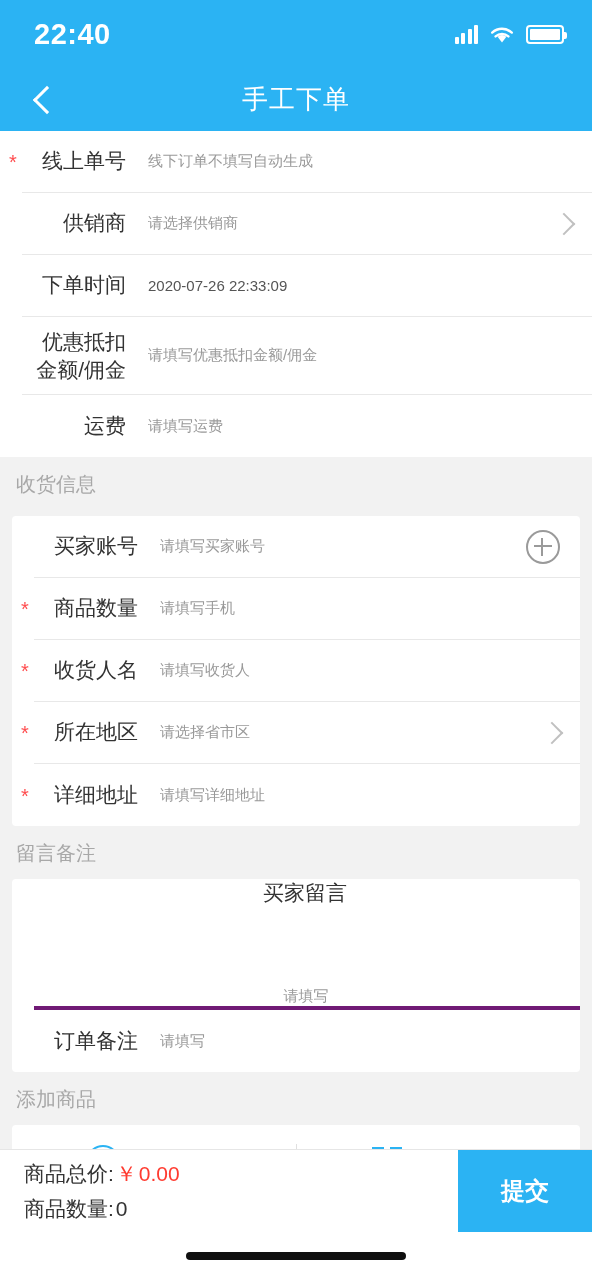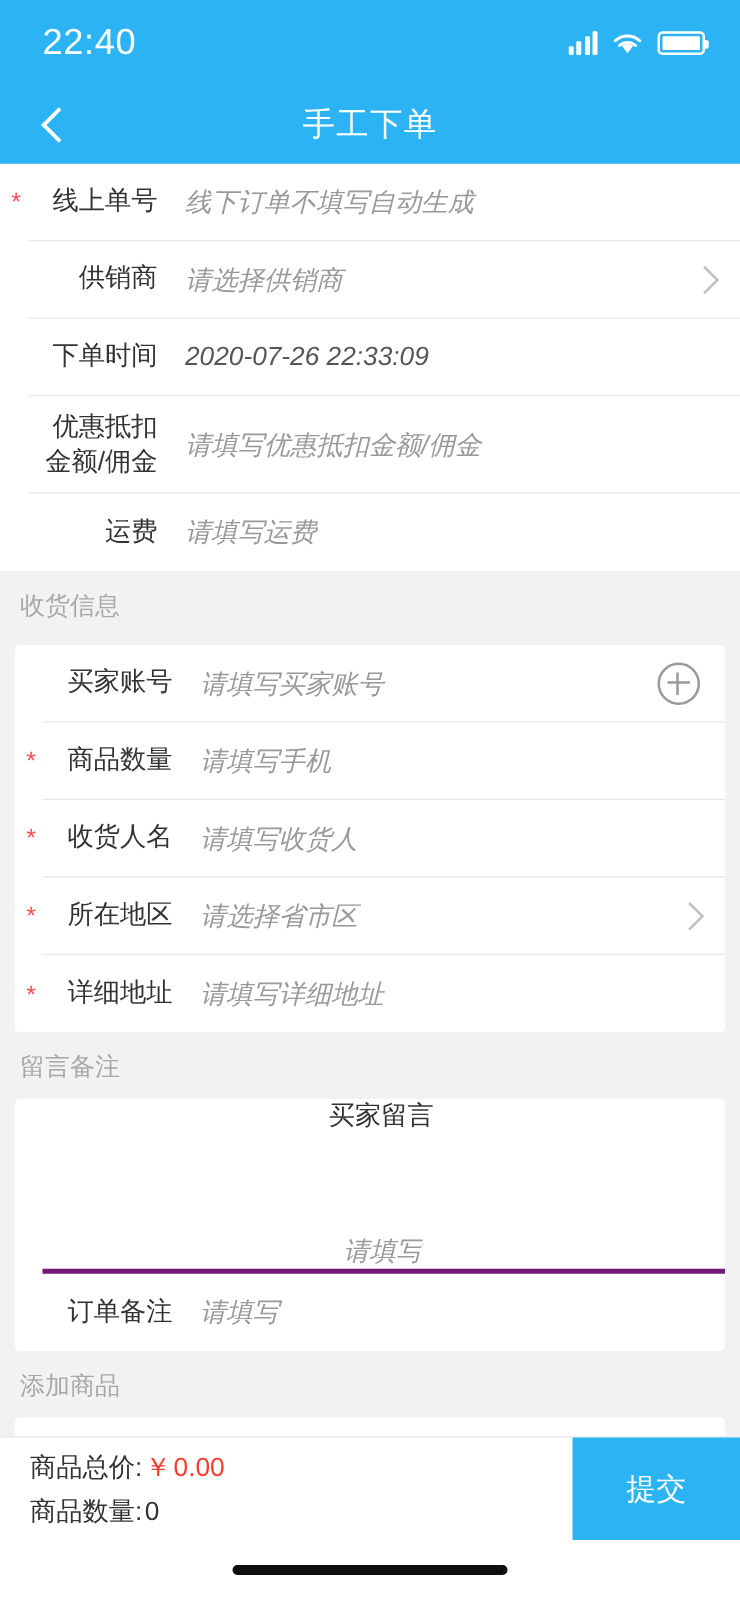--- a/index.html
+++ b/index.html
@@ -28,21 +28,21 @@
     background: #2bb3f3;
     display: flex;
     align-items: center;
     justify-content: space-between;
     padding: 0 28px 0 34px;
     box-sizing: border-box;
     color: #ffffff;
   }
   .status-time {
     font-size: 29px;
-    font-weight: normal;
+    font-weight: bold;
     letter-spacing: 0.5px;
   }
   .status-right {
     display: flex;
     align-items: center;
     gap: 11px;
   }
   .signal {
     display: flex;
     align-items: flex-end;
@@ -155,27 +155,26 @@
     position: absolute;
     left: -13px;
     top: 2px;
     color: #ff4d4f;
     font-size: 20px;
   }
   .label.two-line { line-height: 1.3; }
 
   .field {
     flex: 1;
-    font-size: 21px;
+    font-size: 15px;
     color: #999999;
     padding-left: 18px;
     white-space: nowrap;
     overflow: hidden;
     text-overflow: ellipsis;
-    font-style: italic;
   }
   .field.filled { color: #555555; }
 
   .chev {
     width: 14px; height: 14px;
     border-right: 2.5px solid #c0c0c0;
     border-top: 2.5px solid #c0c0c0;
     transform: rotate(45deg);
     flex: 0 0 auto;
     margin-left: 8px;
@@ -290,20 +289,21 @@
   .totline .val { color: #ff3b30; margin-left: 2px; }
   .totline .val2 { color: #333333; margin-left: 2px; }
   .submit {
     width: 134px;
     background: #2bb3f3;
     color: #ffffff;
     font-size: 24px;
     display: flex;
     align-items: center;
     justify-content: center;
+    font-weight: bold;
   }
 
   
   .home-area {
     height: 48px;
     background: #ffffff;
     display: flex;
     align-items: center;
     justify-content: center;
   }

